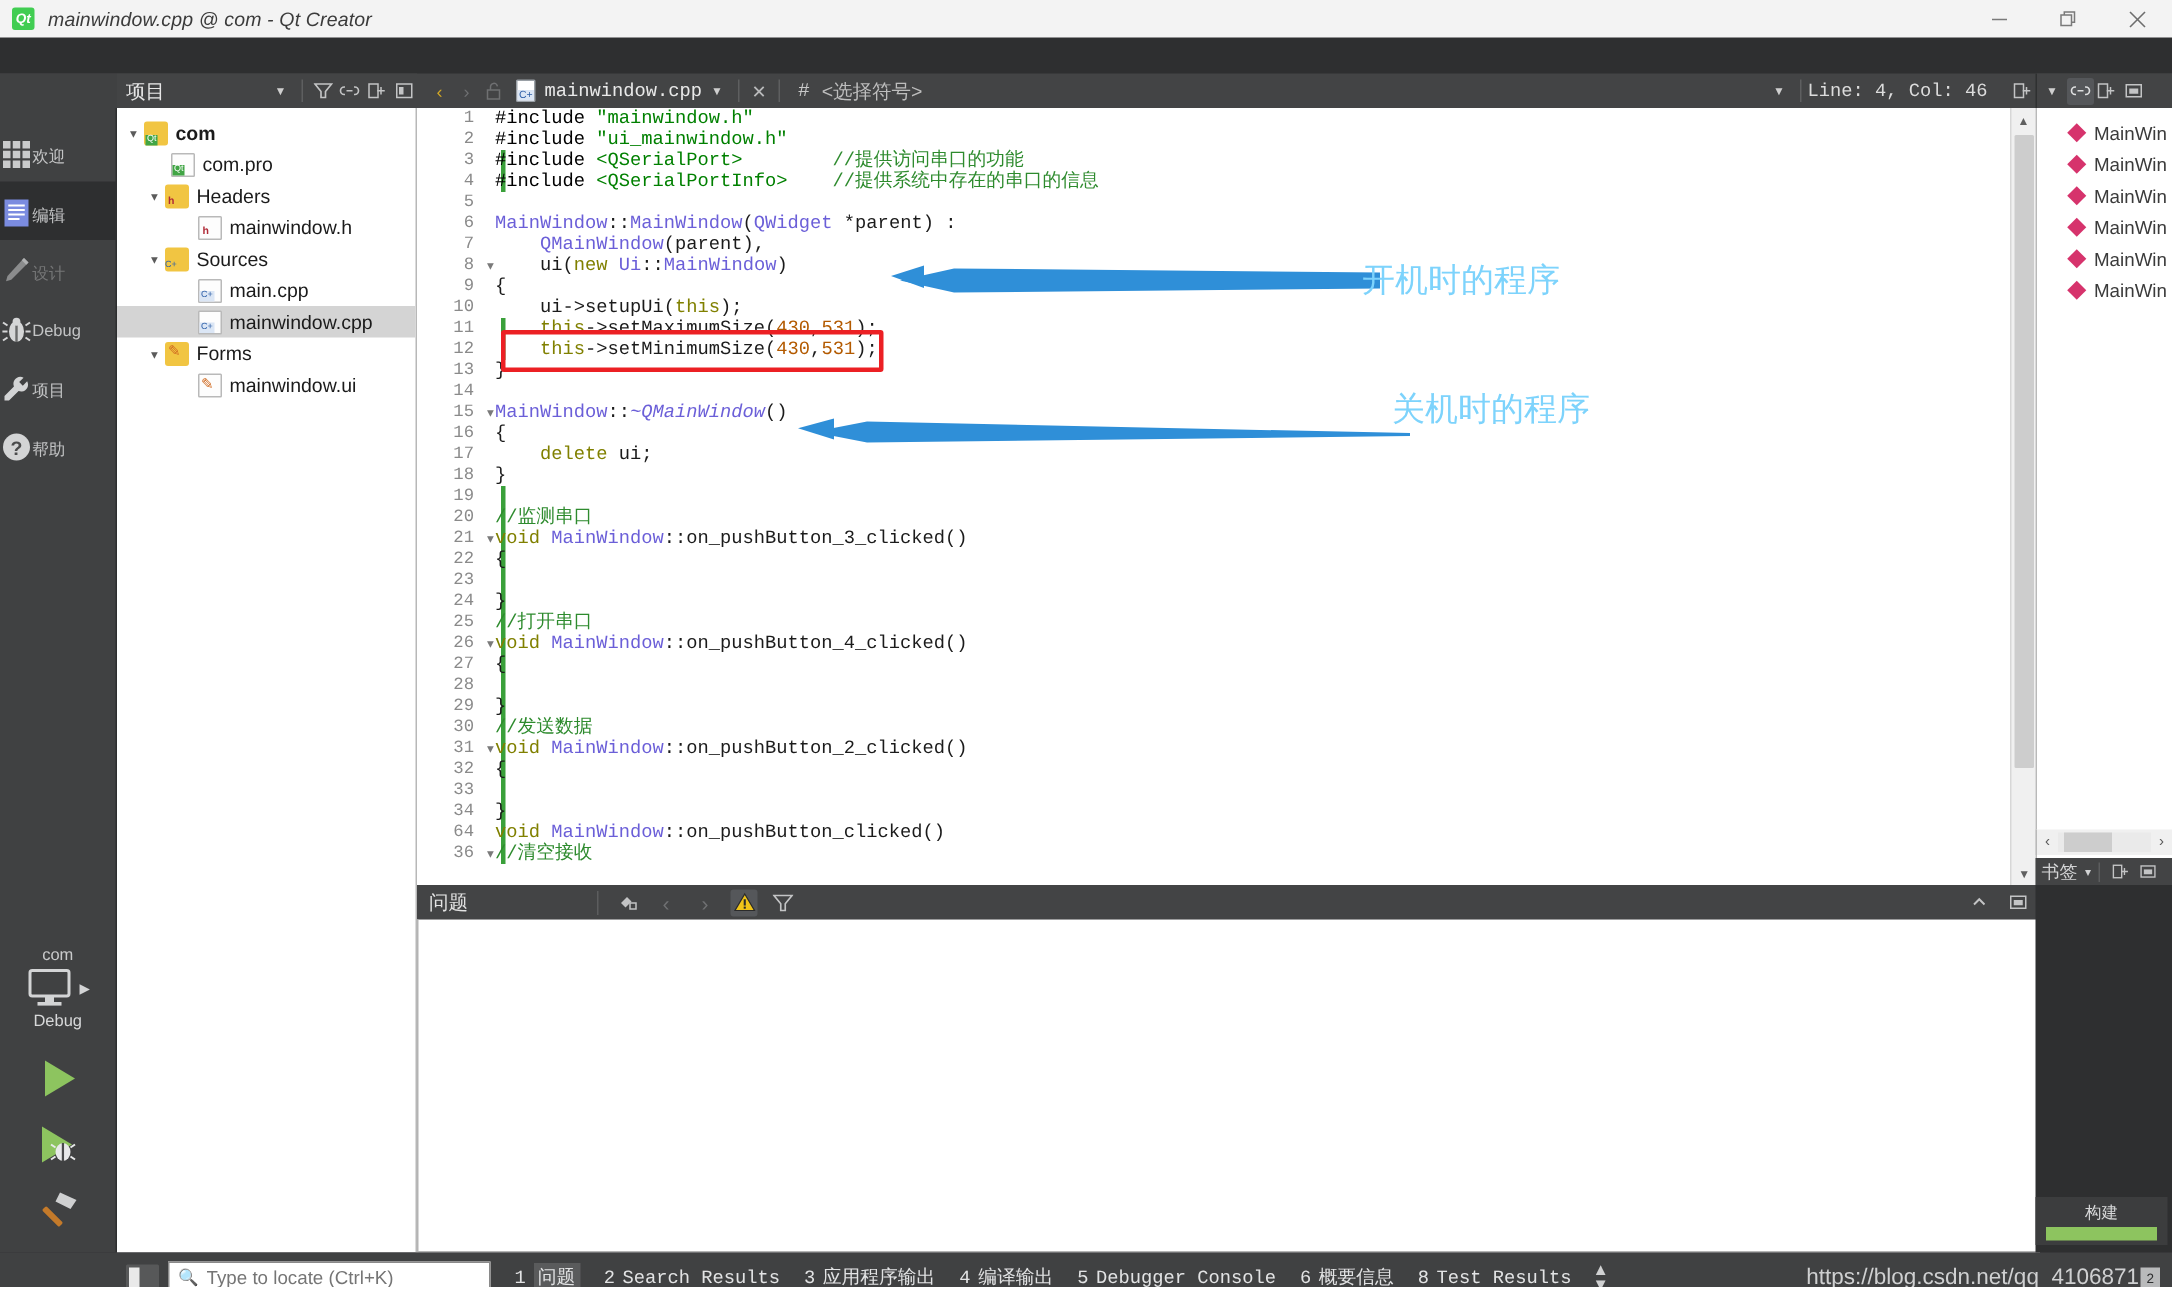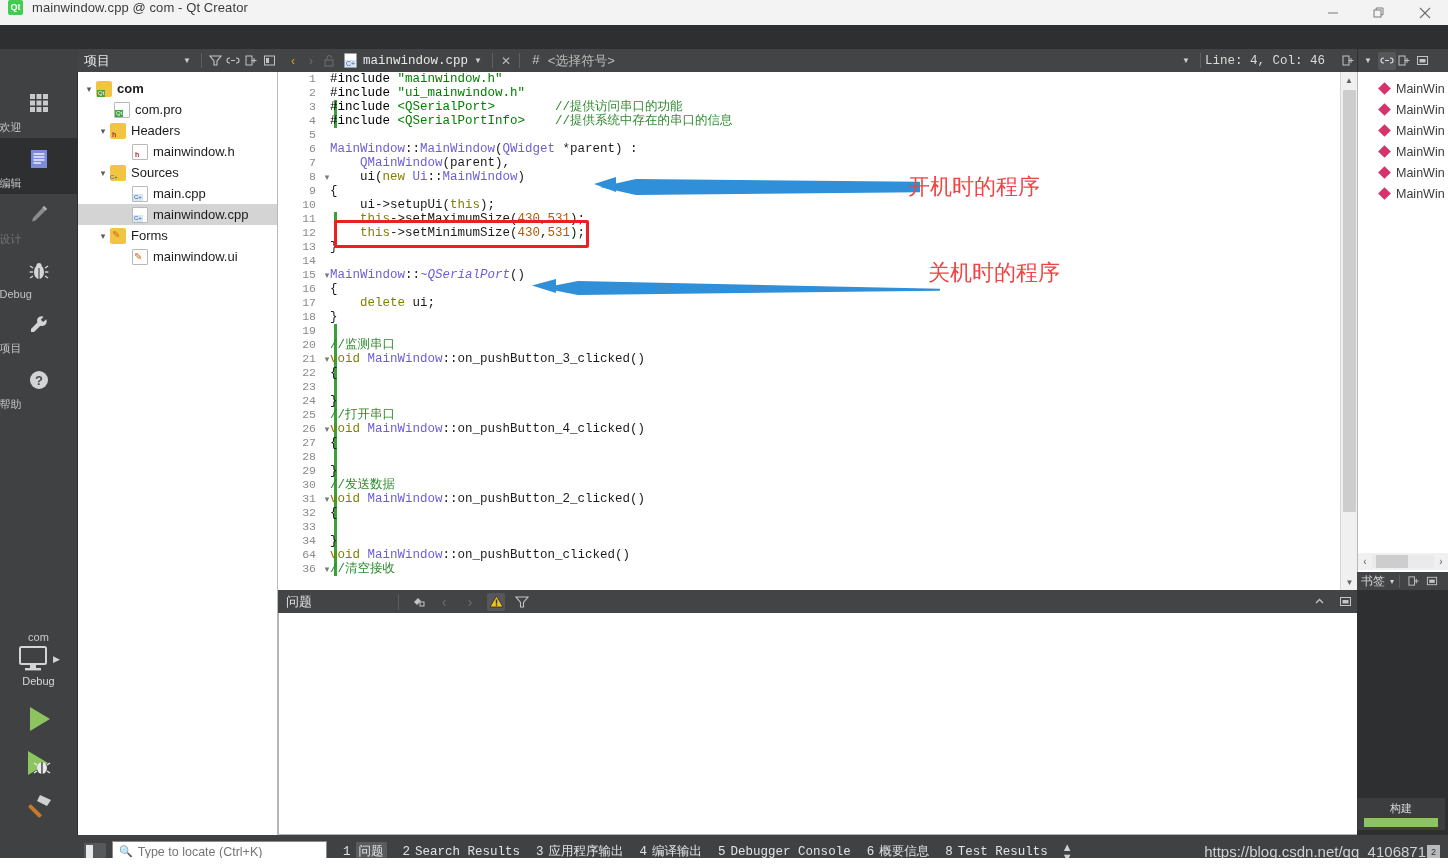--- a/index.html
+++ b/index.html
@@ -9,21 +9,21 @@
     background:#ffffff;
     font-size:13px;
     color:#000;
     -webkit-font-smoothing:none;
   }
   #app { position:relative; width:1448px; height:868px; background:#2e2f30; }
 
   
   .titlebar {
     position:absolute; left:0; top:0; width:1448px; height:25px;
-    background:#f3f3f3; display:flex; align-items:flex-start;
+    background:#f3f3f3; display:flex; align-items:center;font-style:italic;
   }
   .tb-logo {
     width:15px; height:15px; margin-left:8px; border-radius:2px;
     background:#41cd52; color:#fff; font-size:9px; line-height:15px;
     text-align:center; font-weight:bold; font-family:"Liberation Sans",sans-serif;
   }
   .tb-title { margin-left:9px; font-size:13px; color:#3b3b3b; letter-spacing:0.1px; }
   .tb-spacer { flex:1; }
   .win-btn {
     width:46px; height:25px; display:flex; align-items:center; justify-content:center;
@@ -73,22 +73,22 @@
   .linecol { color:#dcdcdc; font-size:12.5px; font-family:"Liberation Mono",monospace; white-space:nowrap; }
   .vdiv { width:1px; height:23px; background:#2f3031; }
 
   
   .activitybar {
     position:absolute; left:0; top:72px; width:78px; height:763px;
     background:#404142; border-right:1px solid #2d2e2f;
     display:flex; flex-direction:column; align-items:center; padding-top:10px;
   }
   .act {
-    width:78px; padding:6px 0 3px; display:flex; flex-direction:column;
-    color:#b4b5b6;
+    width:78px; padding:6px 0 3px; display:flex; 
+    align-items:center; color:#b4b5b6;
   }
   .act.sel { background:#2e2f30; }
   .act .aglyph { height:30px; display:flex; align-items:center; justify-content:center; }
   .act .alabel { font-size:11px; margin-top:2px; color:#c2c3c4; }
   .act.disabled .alabel { color:#747576; }
 
   .runzone { margin-top:auto; width:78px; display:flex; flex-direction:column; align-items:center; padding-bottom:6px; }
   .kitname { font-size:11px; color:#c9cacb; margin-bottom:2px; }
   .kitbox { display:flex; align-items:center; }
   .kitdebug { font-size:11px; color:#d7d8d9; margin-top:2px; margin-bottom:10px; }
@@ -157,21 +157,21 @@
   }
   .sc-arrow { height:16px; display:flex; align-items:center; justify-content:center; color:#606060; font-size:8px; }
   .sc-thumb { position:absolute; left:2px; top:18px; width:13px; height:422px; background:#cdcdcd; border-radius:1px; }
 
   
   .redbox {
     position:absolute; left:334px; top:220px; width:255px; height:28px;
     border:3px solid #ec2024; border-radius:2px; pointer-events:none;
   }
   .annot {
-    position:absolute; color:#ef4444; font-size:22px;
+    position:absolute; color:#7dd3fc; font-size:22px;
     font-family:Liberation Mono, monospace; white-space:nowrap;
   }
 
   
   .rightpane {
     position:absolute; left:1357px; top:72px; width:91px; height:518px;
     background:#ffffff; border-left:1px solid #b9b9b9; overflow:hidden;
   }
   .orow { display:flex; align-items:center; height:21px; padding-left:22px; font-size:12.5px; color:#3b3b3b; white-space:nowrap; }
   .diamond {
@@ -663,21 +663,21 @@
         <div class="cline">&nbsp;</div>
         <div class="cline"><span class="typ">MainWindow</span><span class="plain">::</span><span class="typ">MainWindow</span><span class="plain">(</span><span class="typ">QWidget</span><span class="plain"> *parent) :</span></div>
         <div class="cline"><span class="plain">    </span><span class="typ">QMainWindow</span><span class="plain">(parent),</span></div>
         <div class="cline"><span class="plain">    ui(</span><span class="kw">new</span><span class="plain"> </span><span class="typ">Ui</span><span class="plain">::</span><span class="typ">MainWindow</span><span class="plain">)</span></div>
         <div class="cline"><span class="plain">{</span></div>
         <div class="cline"><span class="plain">    ui-&gt;setupUi(</span><span class="kw">this</span><span class="plain">);</span></div>
         <div class="cline"><span class="plain">    </span><span class="kw">this</span><span class="plain">-&gt;setMaximumSize(</span><span class="num">430</span><span class="plain">,</span><span class="num">531</span><span class="plain">);</span></div>
         <div class="cline"><span class="plain">    </span><span class="kw">this</span><span class="plain">-&gt;setMinimumSize(</span><span class="num">430</span><span class="plain">,</span><span class="num">531</span><span class="plain">);</span></div>
         <div class="cline"><span class="plain">}</span></div>
         <div class="cline">&nbsp;</div>
-        <div class="cline"><span class="typ">MainWindow</span><span class="plain">::</span><span class="typ ital">~QSerialPort</span><span class="plain">()</span></div>
+        <div class="cline"><span class="typ">MainWindow</span><span class="plain">::</span><span class="typ ital">~QMainWindow</span><span class="plain">()</span></div>
         <div class="cline"><span class="plain">{</span></div>
         <div class="cline"><span class="plain">    </span><span class="kw">delete</span><span class="plain"> ui;</span></div>
         <div class="cline"><span class="plain">}</span></div>
         <div class="cline">&nbsp;</div>
         <div class="cline"><span class="cmt">//监测串口</span></div>
         <div class="cline"><span class="kw">void</span><span class="plain"> </span><span class="typ">MainWindow</span><span class="plain">::on_pushButton_3_clicked()</span></div>
         <div class="cline"><span class="plain">{</span></div>
         <div class="cline">&nbsp;</div>
         <div class="cline"><span class="plain">}</span></div>
         <div class="cline"><span class="cmt">//打开串口</span></div>

